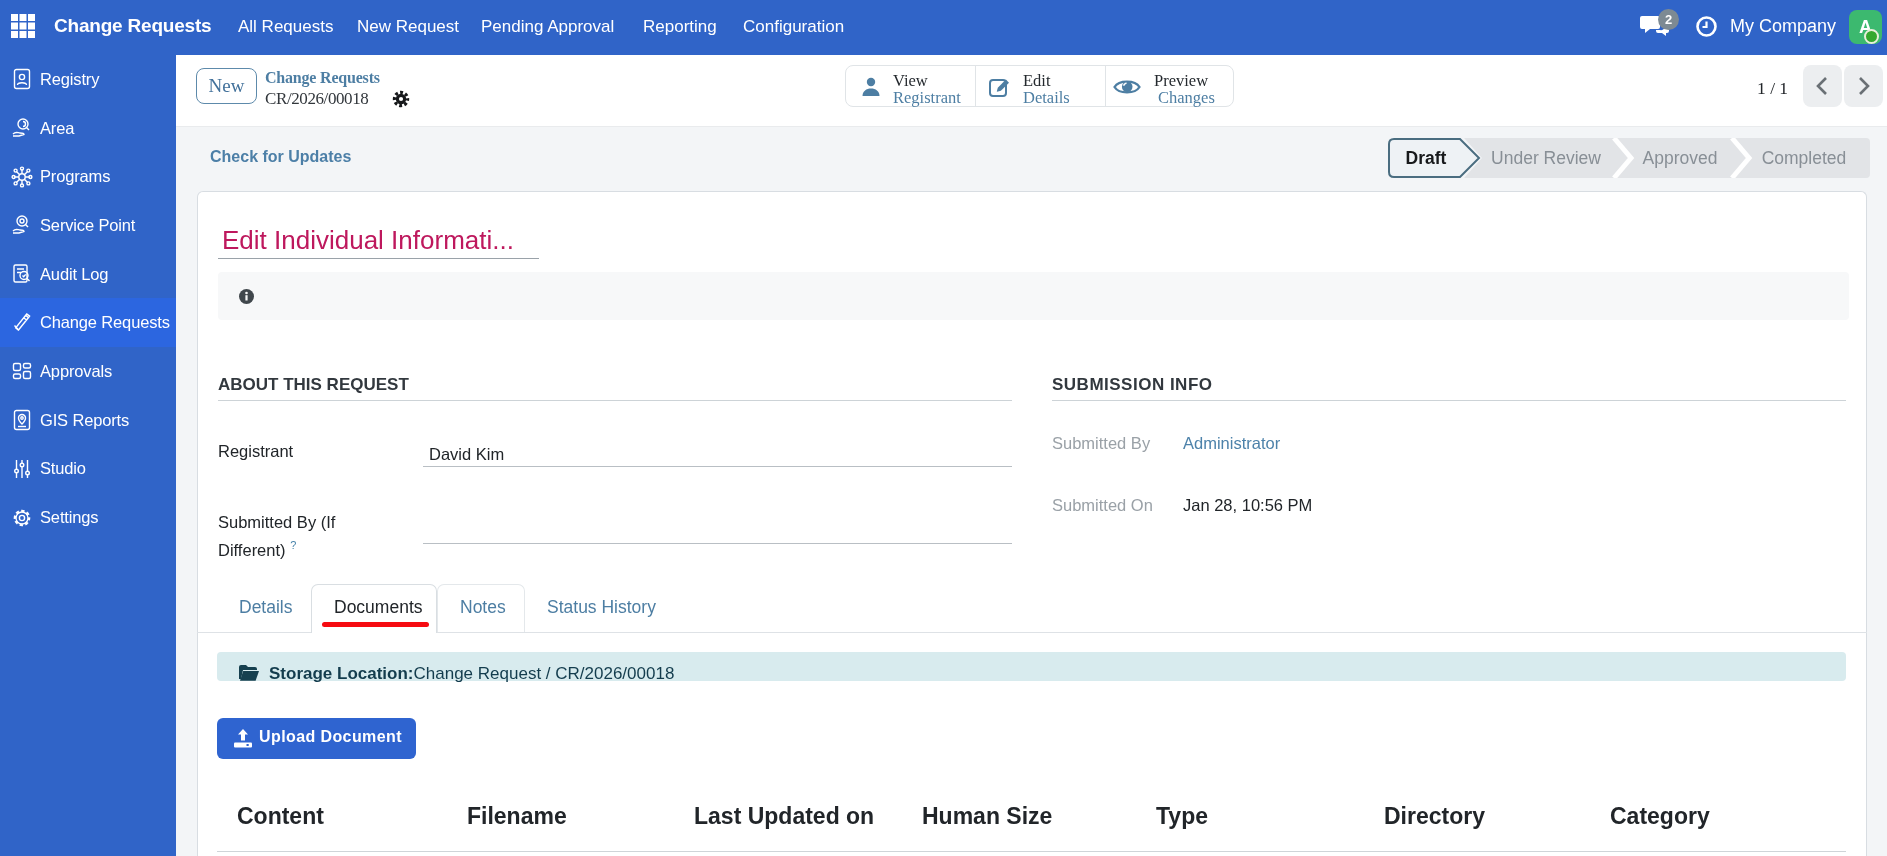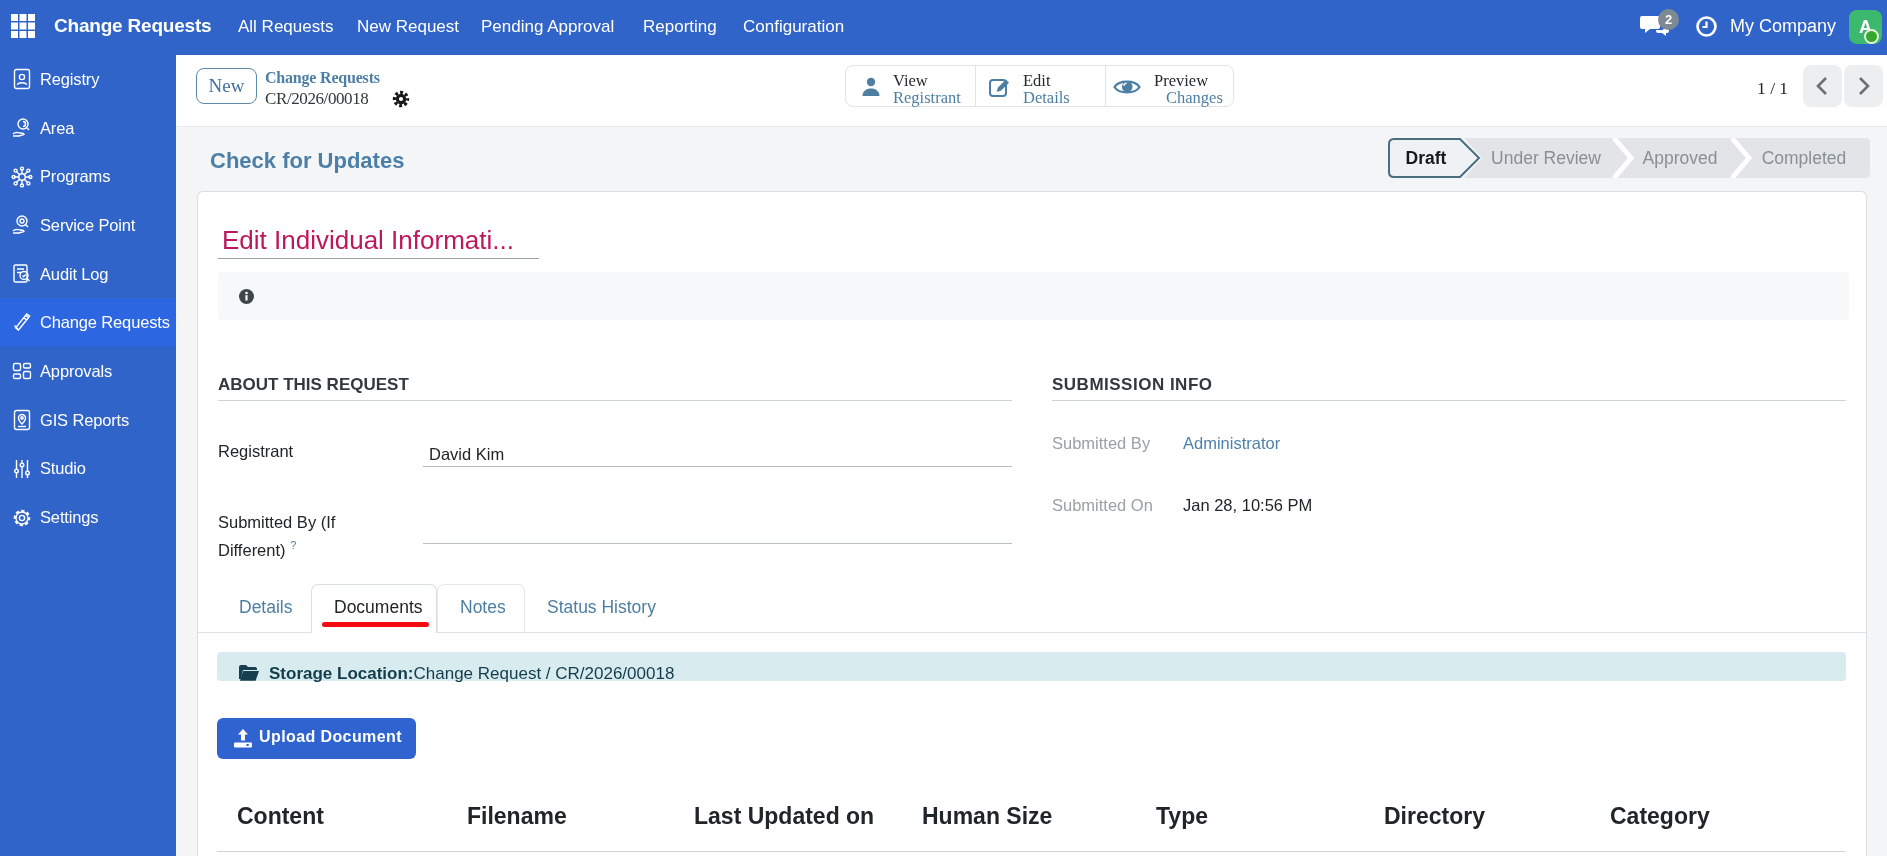--- a/index.html
+++ b/index.html
@@ -20,21 +20,21 @@
 #newbtn { position:absolute; left:20px; top:13px; width:61px; height:36px; border:1.5px solid #5d8aab; border-radius:8px; color:#42719b; font-size:19px; text-align:center; line-height:33px; background:#fff; }
 #crumb1 { position:absolute; left:89px; top:14px; font-size:16px; letter-spacing:-0.2px; font-weight:700; color:#4d7ea3; }
 #crumb2 { position:absolute; left:89px; top:34px; font-size:17px; letter-spacing:-0.4px; color:#32373c; }
 #btngroup { position:absolute; left:669px; top:10px; width:389px; height:42px; border:1px solid #e0e4e7; border-radius:8px; background:#fff; }
 .bgsep { position:absolute; top:0; width:1px; height:40px; background:#e0e4e7; }
 .bg-l1 { position:absolute; font-size:16.5px; color:#24292e; white-space:nowrap; }
 .bg-l2 { position:absolute; font-size:16.5px; color:#4d7ea3; white-space:nowrap; }
 #pager { position:absolute; left:1581px; top:23px; font-size:17.5px; color:#212529; }
 .pagebtn { position:absolute; top:10px; width:39px; height:42px; background:#eceef0; border-radius:8px; }
 
-#checkupd { position:absolute; left:34px; top:93px; font-size:22px; font-weight:700; color:#4c7fa7;text-align:center; }
+#checkupd { position:absolute; left:34px; top:93px; font-size:16px; font-weight:700; color:#4c7fa7;text-align:center; }
 
 #card { position:absolute; left:21px; top:136px; width:1670px; height:700px; background:#fff; border:1px solid #d8dde2; border-radius:6px 6px 0 0; border-bottom:none; }
 #titletext { position:absolute; left:46px; top:170px; font-size:26px; color:#be185d; white-space:nowrap; }
 #titleline { position:absolute; left:42px; top:203px; width:321px; height:1px; background:#9aa2a9; }
 #infobox { position:absolute; left:42px; top:217px; width:1631px; height:48px; background:#f7f8f9; border-radius:4px; }
 #infobox svg { position:absolute; left:21px; top:17px; }
 #infobox span { position:absolute; left:45px; top:15px; font-size:17px; letter-spacing:0.2px; color:#495057; }
 .sechead { position:absolute; font-size:17px; font-weight:700; color:#32383e; }
 .sechr { position:absolute; height:1px; background:#cdd3d7; }
 .flabel { position:absolute; font-size:16.5px; color:#212529; }
@@ -216,21 +216,21 @@
           <path d="M8.8 16.6 l1-3.9 8.1-8.1 3.1 3.1-8.1 8.1-3.9 1 z" fill="#4d7ea3" stroke="none"></path>
         </svg>
       <span class="bg-l1" style="left:177px;top:5px">Edit</span>
       <span class="bg-l2" style="left:177px;top:22px">Details</span>
       <svg width="28" height="20" style="position:absolute;left:267px;top:11px" viewBox="0 0 28 20" fill="none">
           <path d="M1.5 10 C6 2.8 22 2.8 26.5 10 C22 17.2 6 17.2 1.5 10 z" stroke="#4d7ea3" stroke-width="2.3"></path>
           <circle cx="14.2" cy="9.8" r="5.3" fill="#4d7ea3"></circle>
           <path d="M10.5 8.6 a4.5 4.5 0 0 1 3-2.7" stroke="#fff" stroke-width="1.6"></path>
         </svg>
       <span class="bg-l1" style="left:308px;top:5px">Preview</span>
-      <span class="bg-l2" style="left:320px;top:22px">Changes</span>
+      <span class="bg-l2" style="left:312px;top:22px">Changes</span>
     </div>
     <span id="pager">1 / 1</span>
     <div class="pagebtn" style="left:1627px"><svg width="39" height="42" viewBox="0 0 39 42">
           <path d="M23 13 L15 21 L23 29" fill="none" stroke="#6a7075" stroke-width="2.6"></path>
         </svg></div>
     <div class="pagebtn" style="left:1668px"><svg width="39" height="42" viewBox="0 0 39 42">
           <path d="M16 13 L24 21 L16 29" fill="none" stroke="#6a7075" stroke-width="2.6"></path>
         </svg></div>
   </div>
 

